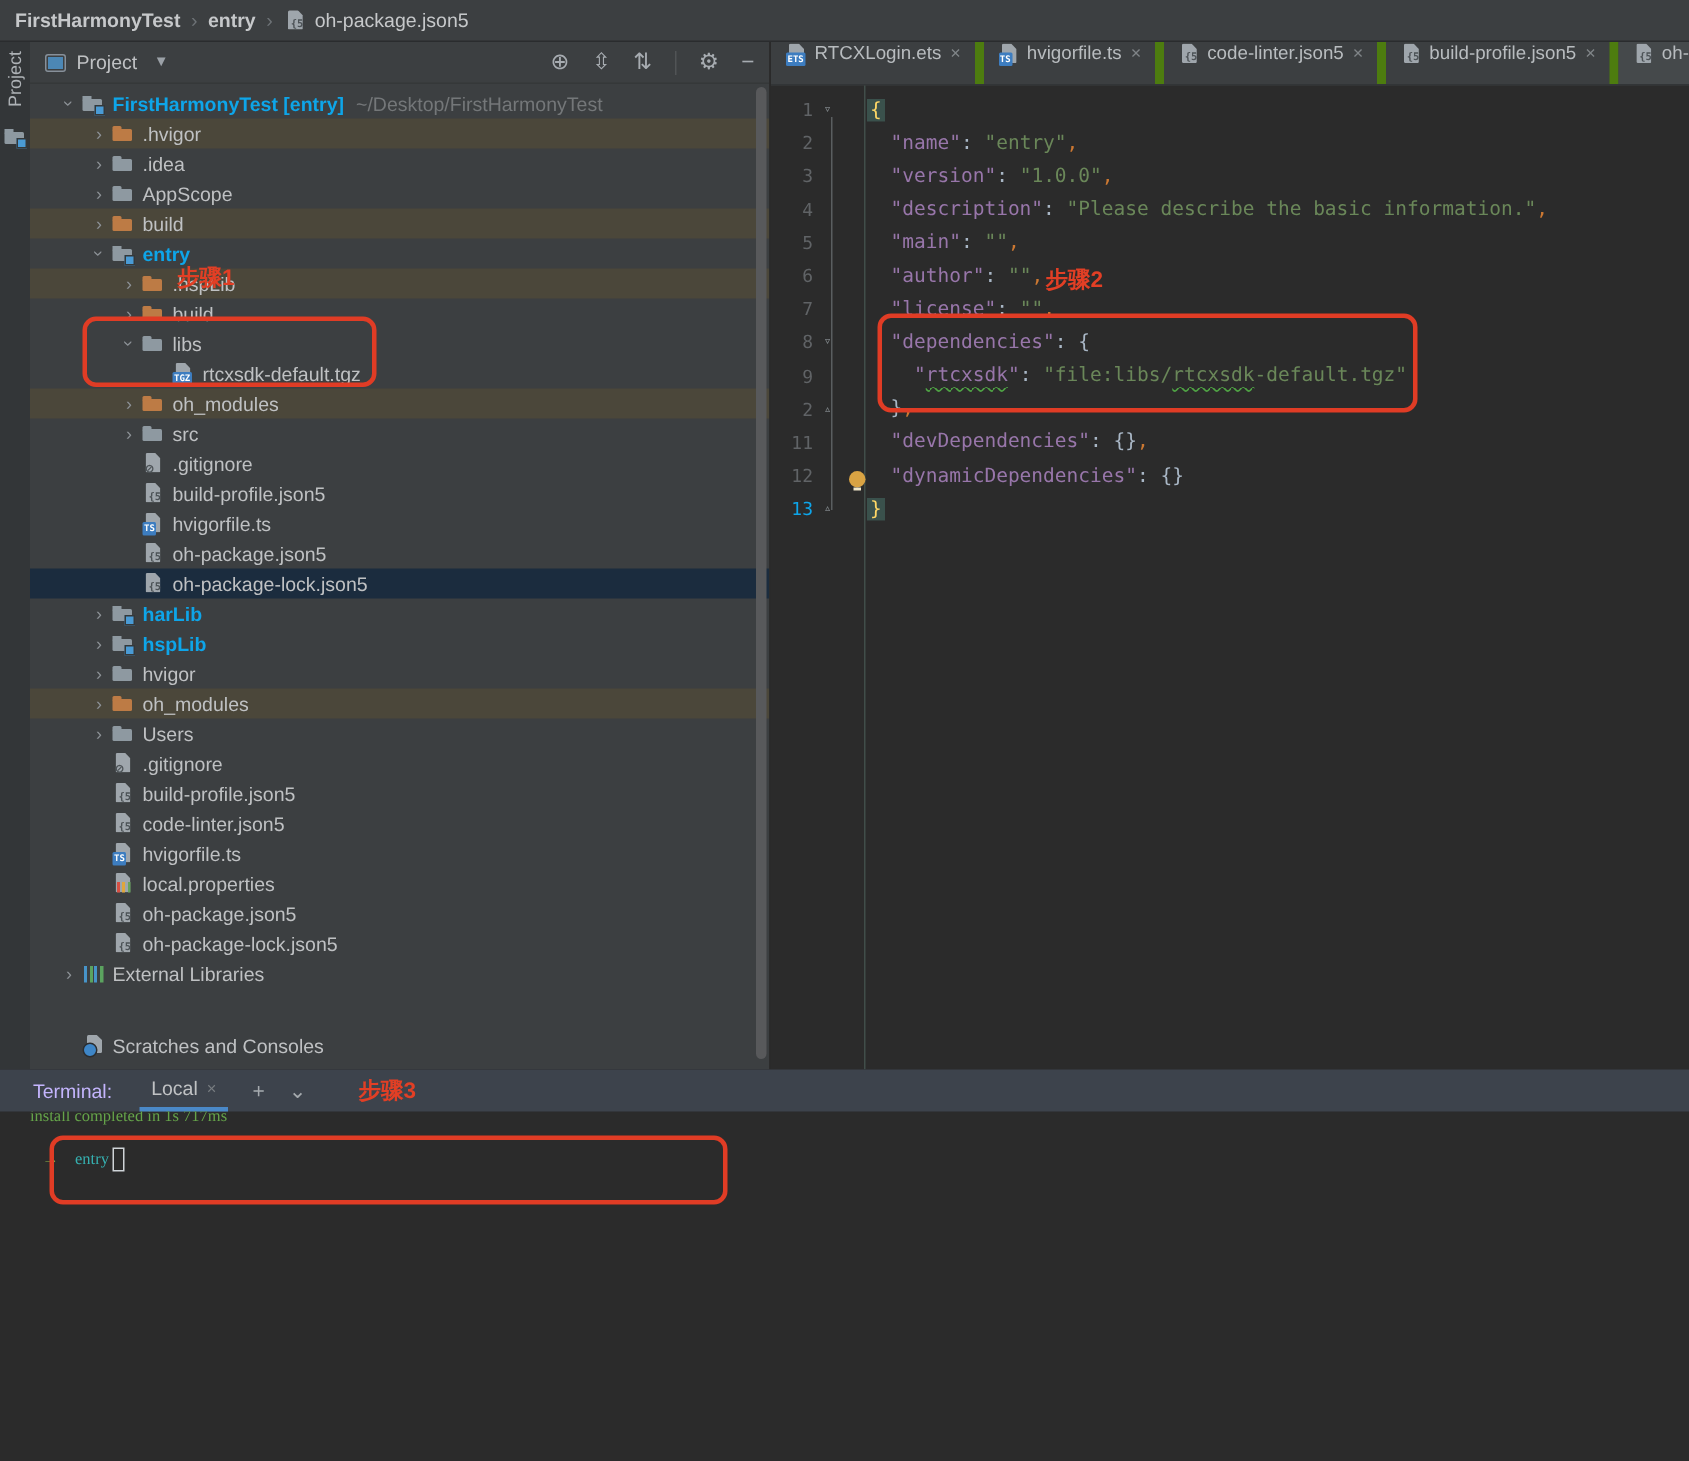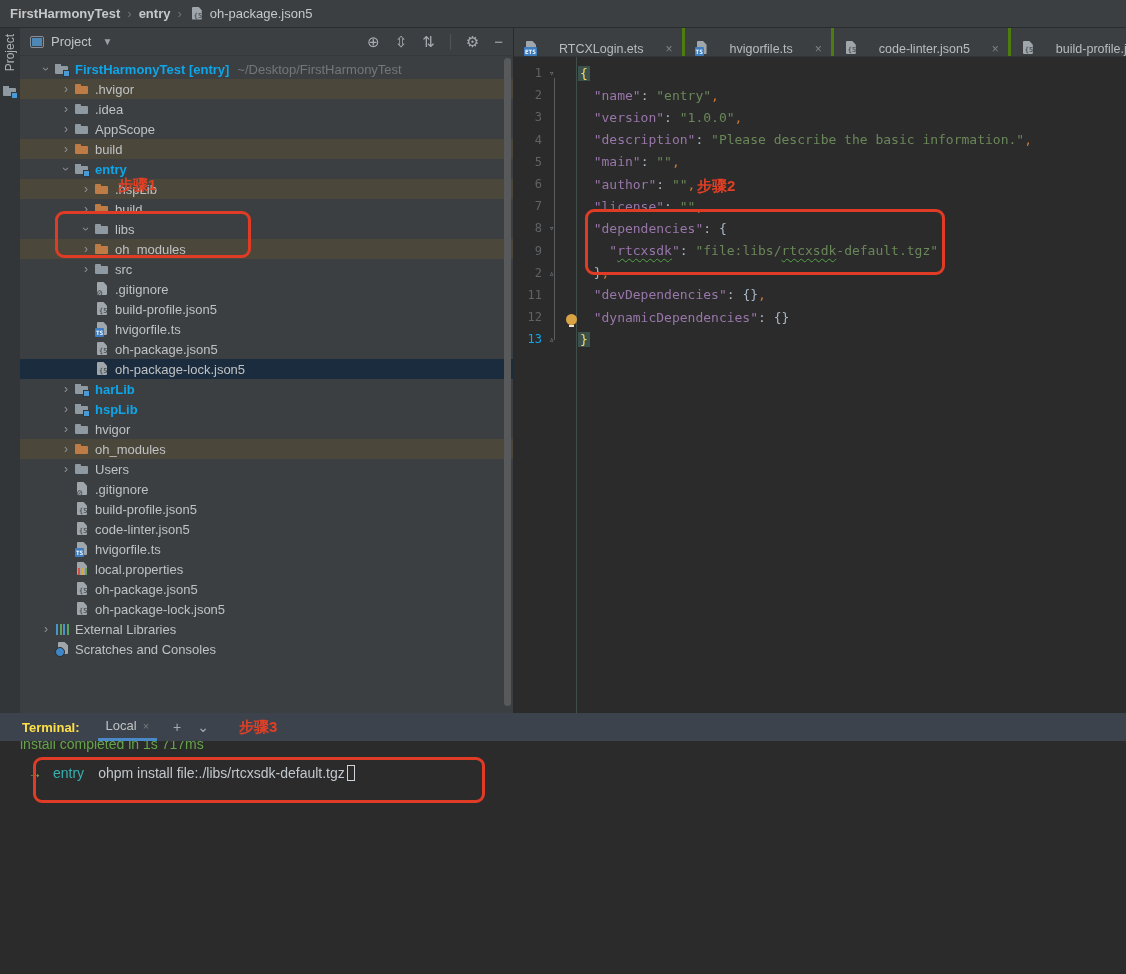--- a/index.html
+++ b/index.html
@@ -79,21 +79,21 @@
   .icon.scratches::before { content:""; position:absolute; left:4px; top:1px; width:10px; height:12px; background:#9fa6ac; border-radius:1px;
     clip-path:polygon(0 0,65% 0,100% 28%,100% 100%,0 100%); }
   .icon.scratches::after { content:""; position:absolute; left:1px; bottom:0px; width:8px; height:8px; border-radius:50%;
     background:#3e86c7; border:1px solid #2b2d2f; }
   
   #tree-scrollbar { position:absolute; left:504px; top:58px; width:7px; height:648px;
     background:#58595b; border-radius:4px; }
   
   #editor { position:absolute; left:513px; top:28px; width:613px; height:685px; background:#2b2b2b; border-left:1px solid #2a2a2a;}
   #tabbar { height:29px; background:#3c3f41; display:flex; overflow:hidden; border-bottom:1px solid #323537; }
-  .tab { display:flex; align-items:flex-end; gap:20px; padding:0 9px; border-right:3px solid #4d7c0f;
+  .tab { display:flex; align-items:flex-start; gap:4px; padding:0 9px; border-right:6px solid #4d7c0f;
     color:#b8bcbf; font-size:12.5px; white-space:nowrap; flex:none; }
   .tab.active { background:#45494b; }
   .tab .close { color:#7f8487; font-size:12px; margin-left:2px; }
   #codewrap { position:absolute; left:0; top:29px; right:0; bottom:0; padding-top:5px;
     font-family:"DejaVu Sans Mono",monospace; font-size:13px; }
   #gutter-sep { position:absolute; left:62px; top:0; bottom:0; width:1px; background:#414e4a; }
   #fold-line { position:absolute; left:40px; top:21px; width:1px; height:262px; background:#5a5e60; }
   .cl { height:22.2px; display:flex; align-items:center; position:relative; }
   .ln { width:28px; text-align:right; color:#606366; font-size:12px; flex:none; }
   .ln.cur { color:#0ea5e9; }
@@ -106,26 +106,26 @@
   .sg-w { color:#a9b7c6; }
   .sg-bh { color:#ffd866; background:#3a514c; padding:0 2px; }
   .sg-ksq { color:#9876aa; text-decoration:underline wavy #4fa544 1px; text-underline-offset:3px; }
   .sg-ssq { color:#6a8759; text-decoration:underline wavy #4fa544 1px; text-underline-offset:3px; }
   .bulb { position:absolute; left:4px; top:4px; width:11px; height:11px; border-radius:50%;
     background:#d9a343; z-index:2; }
   .bulb::after { content:""; position:absolute; left:3px; bottom:-2px; width:5px; height:2px; background:#efe6c9; }
   
   #terminal { position:absolute; left:0; top:713px; width:1126px; height:261px; background:#2b2b2b; }
   #term-header { height:28px; background:#3d434c; display:flex; align-items:center; padding-left:22px; }
-  #term-label { color:#fde047;font-weight:bold; }
+  #term-label { color:#c4b5fd; }
   .term-tab { height:100%; display:flex; align-items:center; gap:6px; margin-left:18px; padding:0 8px;
     border-bottom:3px solid #4a88c7; color:#c0c2c4; }
   .term-tab .close { color:#787d81; font-size:11px; }
   .term-plus, .term-chevron { color:#a5aaae; margin-left:16px; font-size:14px; }
-  #term-body { padding:0 0 0 20px; font-family:Liberation Sans, sans-serif; font-size:14px; }
+  #term-body { padding:0 0 0 20px; font-family:Liberation Serif, serif; font-size:11px; }
   #term-out-clip { height:13px; overflow:hidden; display:flex; align-items:flex-end; }
   #term-out { color:#65a44a; line-height:19px; }
   #term-prompt-line { margin-top:11px; display:flex; align-items:center; }
   .t-arrow { color:#8fb347; margin-left:8px; }
   .t-prompt { color:#36b0b0; margin-left:11px; }
   .t-cmd { color:#c2c7cc; margin-left:14px; }
   .t-cursor { display:inline-block; width:8px; height:16px; border:1px solid #cfd4d8; margin-left:2px; }
   
   .redbox { position:absolute; border:3px solid #e03c25; border-radius:9px; z-index:4; pointer-events:none; }
   #redbox-libs { left:55px; top:211px; width:196px; height:47px; }
@@ -225,20 +225,27 @@
         <div class="row" style="padding-left: 58px;">
           <span class="chev">›</span>
           <span class="icon folder excl"></span>
           <span class="row-label">build</span>
         </div>
         <div class="row" style="padding-left: 58px;">
           <span class="chev expanded">›</span>
           <span class="icon folder"></span>
           <span class="row-label">libs</span>
         </div>
+        <div class="row" style="padding-left: 78px;">
+          <span class="chev"></span>
+          <span class="icon file tgz">
+            <span class="tag">TGZ</span>
+          </span>
+          <span class="row-label">rtcxsdk-default.tgz</span>
+        </div>
         <div class="row olive" style="padding-left: 58px;">
           <span class="chev">›</span>
           <span class="icon folder excl"></span>
           <span class="row-label">oh_modules</span>
         </div>
         <div class="row" style="padding-left: 58px;">
           <span class="chev">›</span>
           <span class="icon folder"></span>
           <span class="row-label">src</span>
         </div>
@@ -351,21 +358,21 @@
           <span class="icon file json5">
             <span class="mark">{5</span>
           </span>
           <span class="row-label">oh-package-lock.json5</span>
         </div>
         <div class="row" style="padding-left: 18px;">
           <span class="chev">›</span>
           <span class="icon extlib"></span>
           <span class="row-label">External Libraries</span>
         </div>
-        <div class="row" style="padding-left: 18px;">
+        <div class="row" style="padding-left: 18px; margin-top: 28px;">
           <span class="chev"></span>
           <span class="icon scratches"></span>
           <span class="row-label">Scratches and Consoles</span>
         </div>
       </div>
   </div>
   <div id="tree-scrollbar"></div>
 
   <div id="editor">
     <div id="tabbar">
@@ -485,21 +492,20 @@
       <span class="term-plus">+</span>
       <span class="term-chevron">⌄</span>
     </div>
     <div id="term-body">
       <div id="term-out-clip">
         <span id="term-out">install completed in 1s 717ms</span>
       </div>
       <div id="term-prompt-line">
         <span class="t-arrow">→</span>
         <span class="t-prompt">entry</span>
-        <span class="t-cmd">ohpm install file:./libs/rtcxsdk-default.tgz</span>
         <span class="t-cursor"></span>
       </div>
     </div>
   </div>
 
   <div class="redbox" id="redbox-libs"></div>
   <div class="redbox" id="redbox-deps"></div>
   <div class="redbox" id="redbox-term"></div>
   <div class="redlabel" id="step1">步骤1</div>
   <div class="redlabel" id="step2">步骤2</div>

